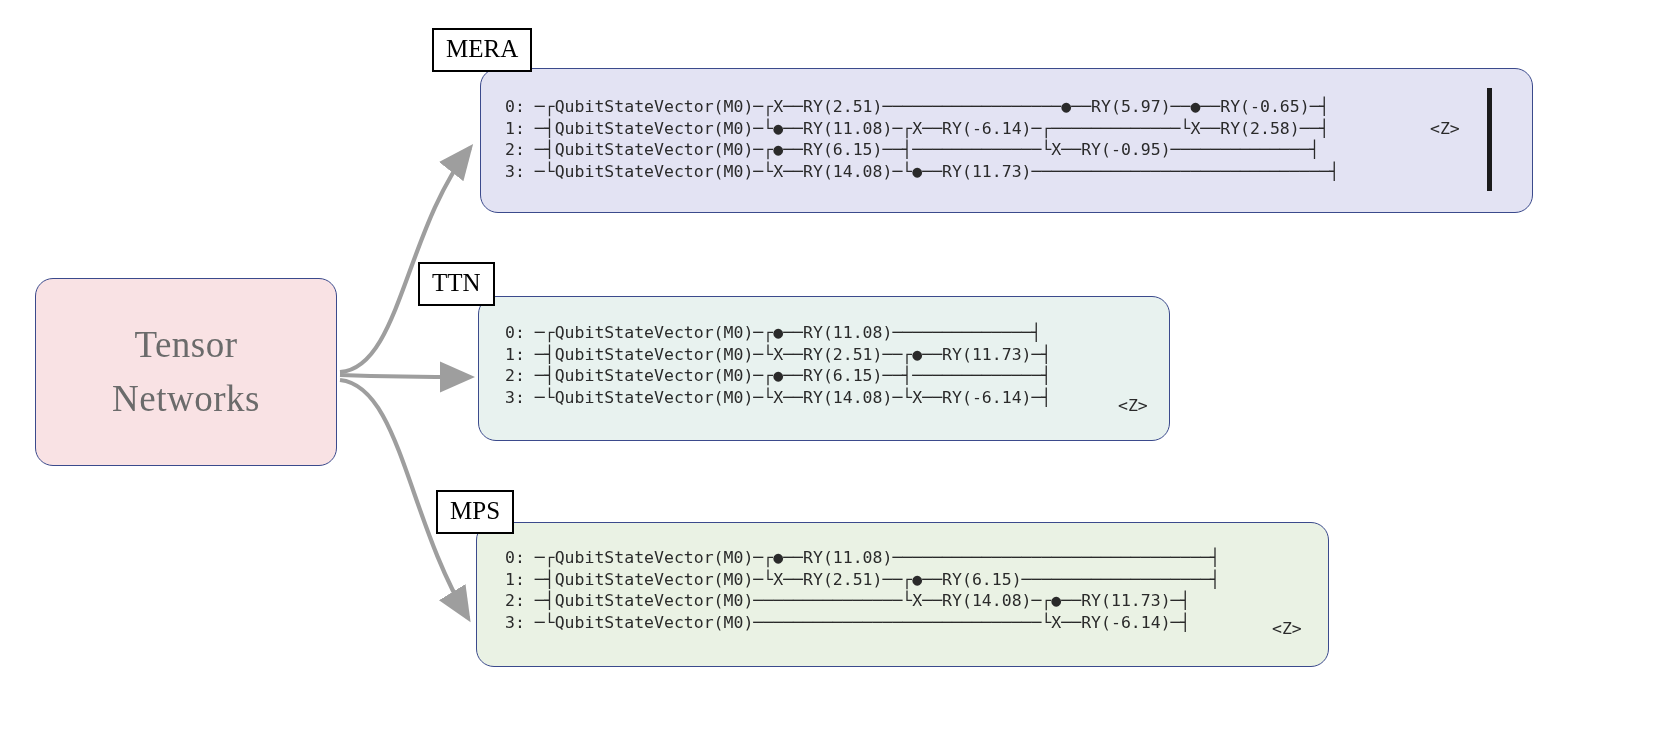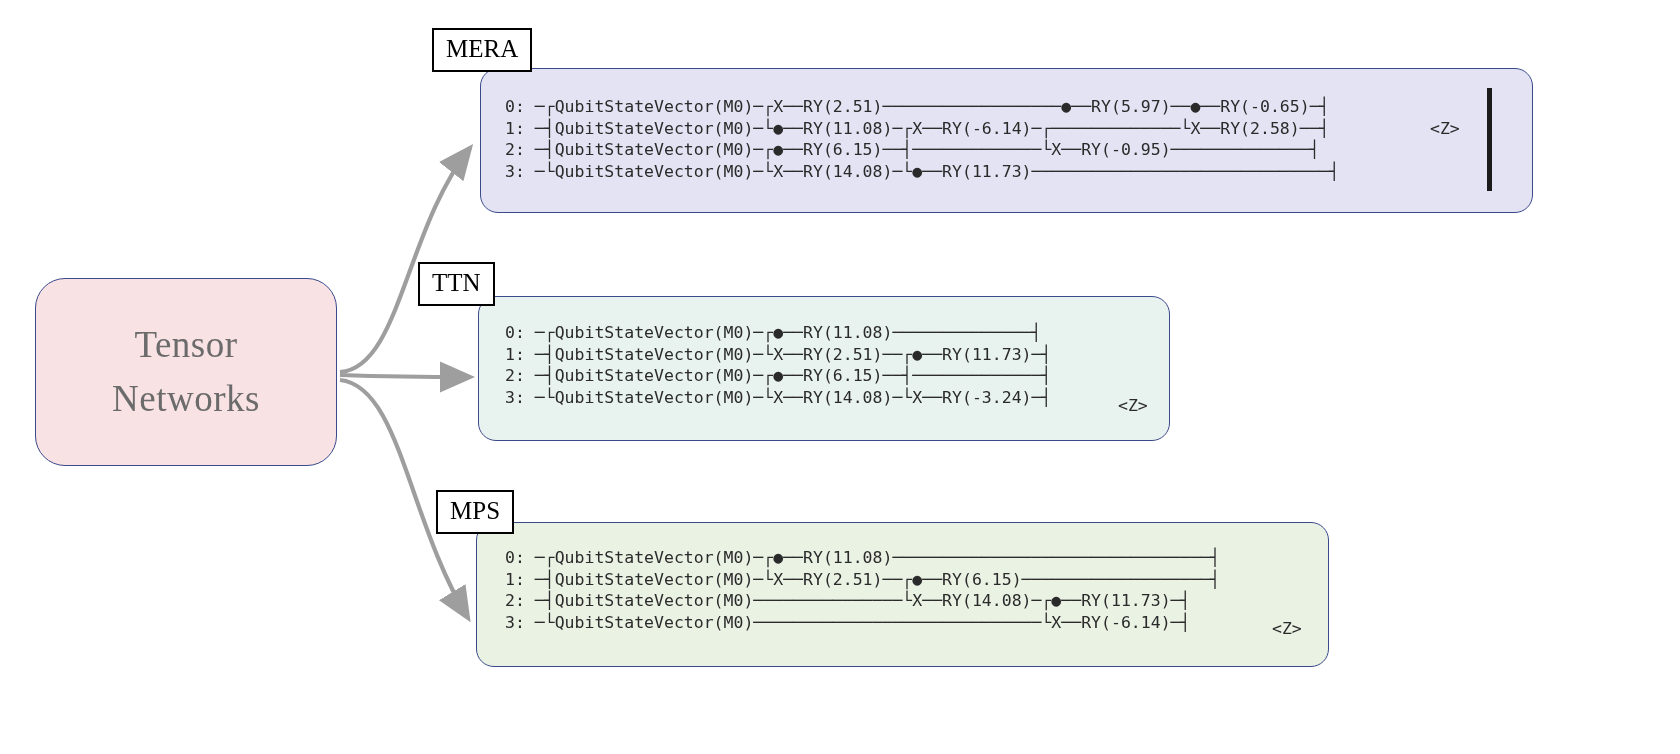--- a/index.html
+++ b/index.html
@@ -12,21 +12,21 @@
   }
   #stage{position:absolute;inset:0;width:1680px;height:754px;}
 
   
   .root-node{
     position:absolute;
     left:35px; top:278px;
     width:302px; height:188px;
     background:#f9e2e4;
     border:1.6px solid #3b4a8c;
-    border-radius:30px;
+    border-radius:18px;
     display:flex;flex-direction:column;
     align-items:center;justify-content:center;
     box-sizing:border-box;
   }
   .root-node .line{
     font-family:"Liberation Serif", serif;
     font-size:37px;
     color:#6b6b6b;
     line-height:1.45;
     letter-spacing:.5px;
@@ -102,21 +102,21 @@
 2: ─┤QubitStateVector(M0)─┌●──RY(6.15)──┤─────────────└X──RY(-0.95)──────────────┤
 3: ─└QubitStateVector(M0)─└X──RY(14.08)─└●──RY(11.73)──────────────────────────────┤</span></div>
   <div class="circuit" style="left:1430px;top:118px;"><span>&lt;Z&gt;</span></div>
   <div class="endbar" style="left:1487px;top:88px;width:5px;height:103px;"></div>
 
   <div class="group-box" style="left:478px;top:296px;width:692px;height:145px;background:#e8f2ef;"></div>
   <div class="group-label" style="left:418px;top:262px;">TTN</div>
   <div class="circuit" style="left:505px;top:322px;"><span>0: ─┌QubitStateVector(M0)─┌●──RY(11.08)──────────────┤
 1: ─┤QubitStateVector(M0)─└X──RY(2.51)──┌●──RY(11.73)─┤
 2: ─┤QubitStateVector(M0)─┌●──RY(6.15)──┤─────────────┤
-3: ─└QubitStateVector(M0)─└X──RY(14.08)─└X──RY(-3.24)─┤</span></div>
+3: ─└QubitStateVector(M0)─└X──RY(14.08)─└X──RY(-6.14)─┤</span></div>
   <div class="circuit" style="left:1118px;top:395px;"><span>&lt;Z&gt;</span></div>
 
   <div class="group-box" style="left:476px;top:522px;width:853px;height:145px;background:#eaf2e4;"></div>
   <div class="group-label" style="left:436px;top:490px;">MPS</div>
   <div class="circuit" style="left:505px;top:547px;"><span>0: ─┌QubitStateVector(M0)─┌●──RY(11.08)────────────────────────────────┤
 1: ─┤QubitStateVector(M0)─└X──RY(2.51)──┌●──RY(6.15)───────────────────┤
 2: ─┤QubitStateVector(M0)───────────────└X──RY(14.08)─┌●──RY(11.73)─┤
 3: ─└QubitStateVector(M0)─────────────────────────────└X──RY(-6.14)─┤</span></div>
   <div class="circuit" style="left:1272px;top:618px;"><span>&lt;Z&gt;</span></div>
 

